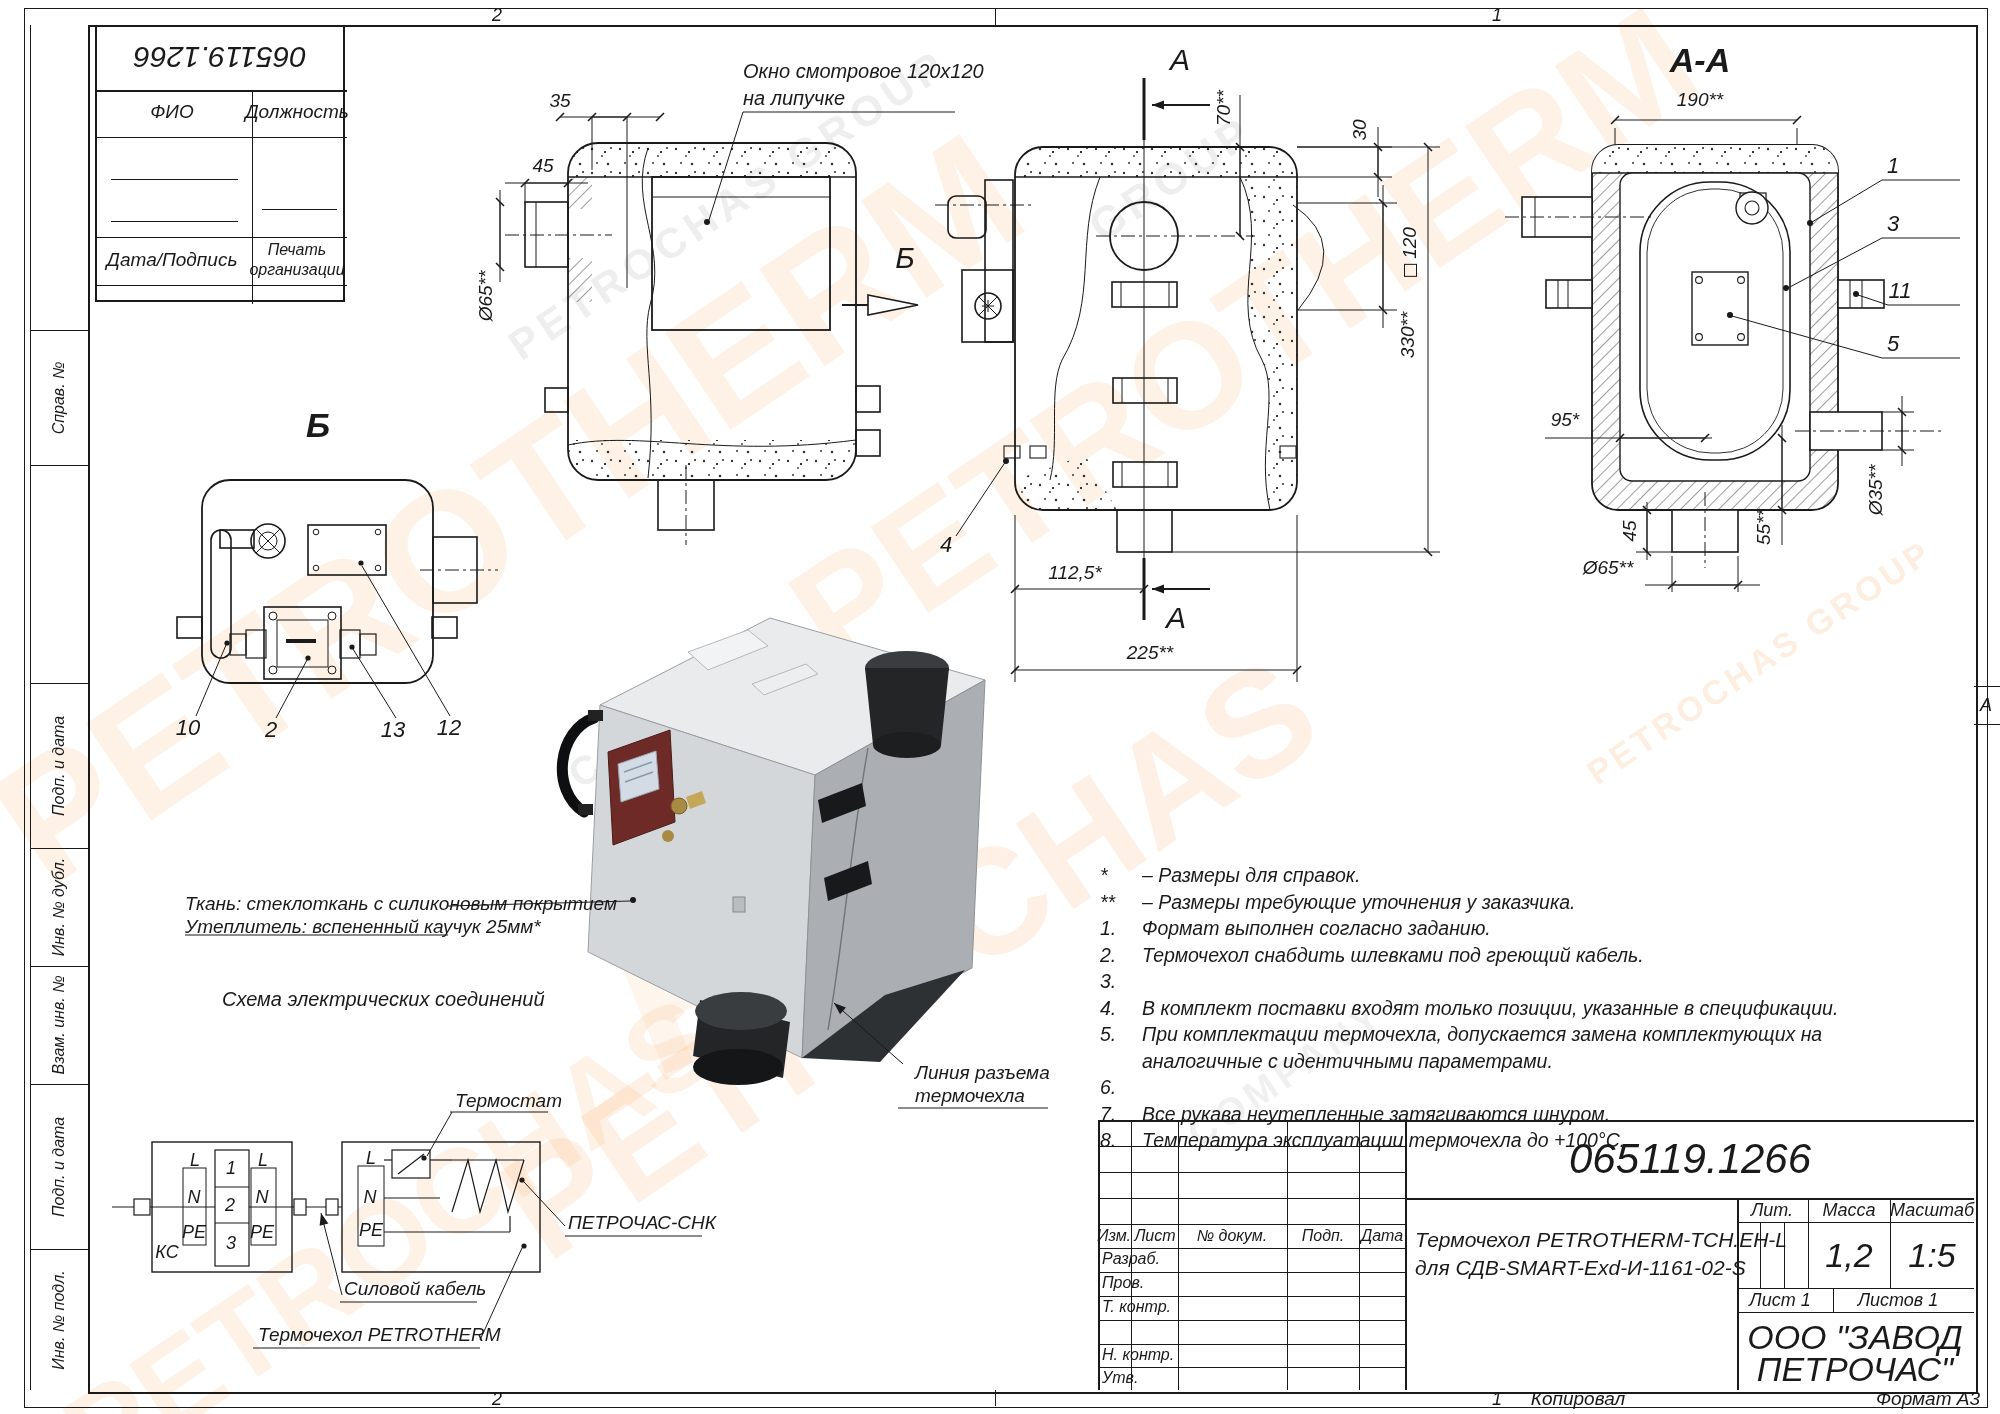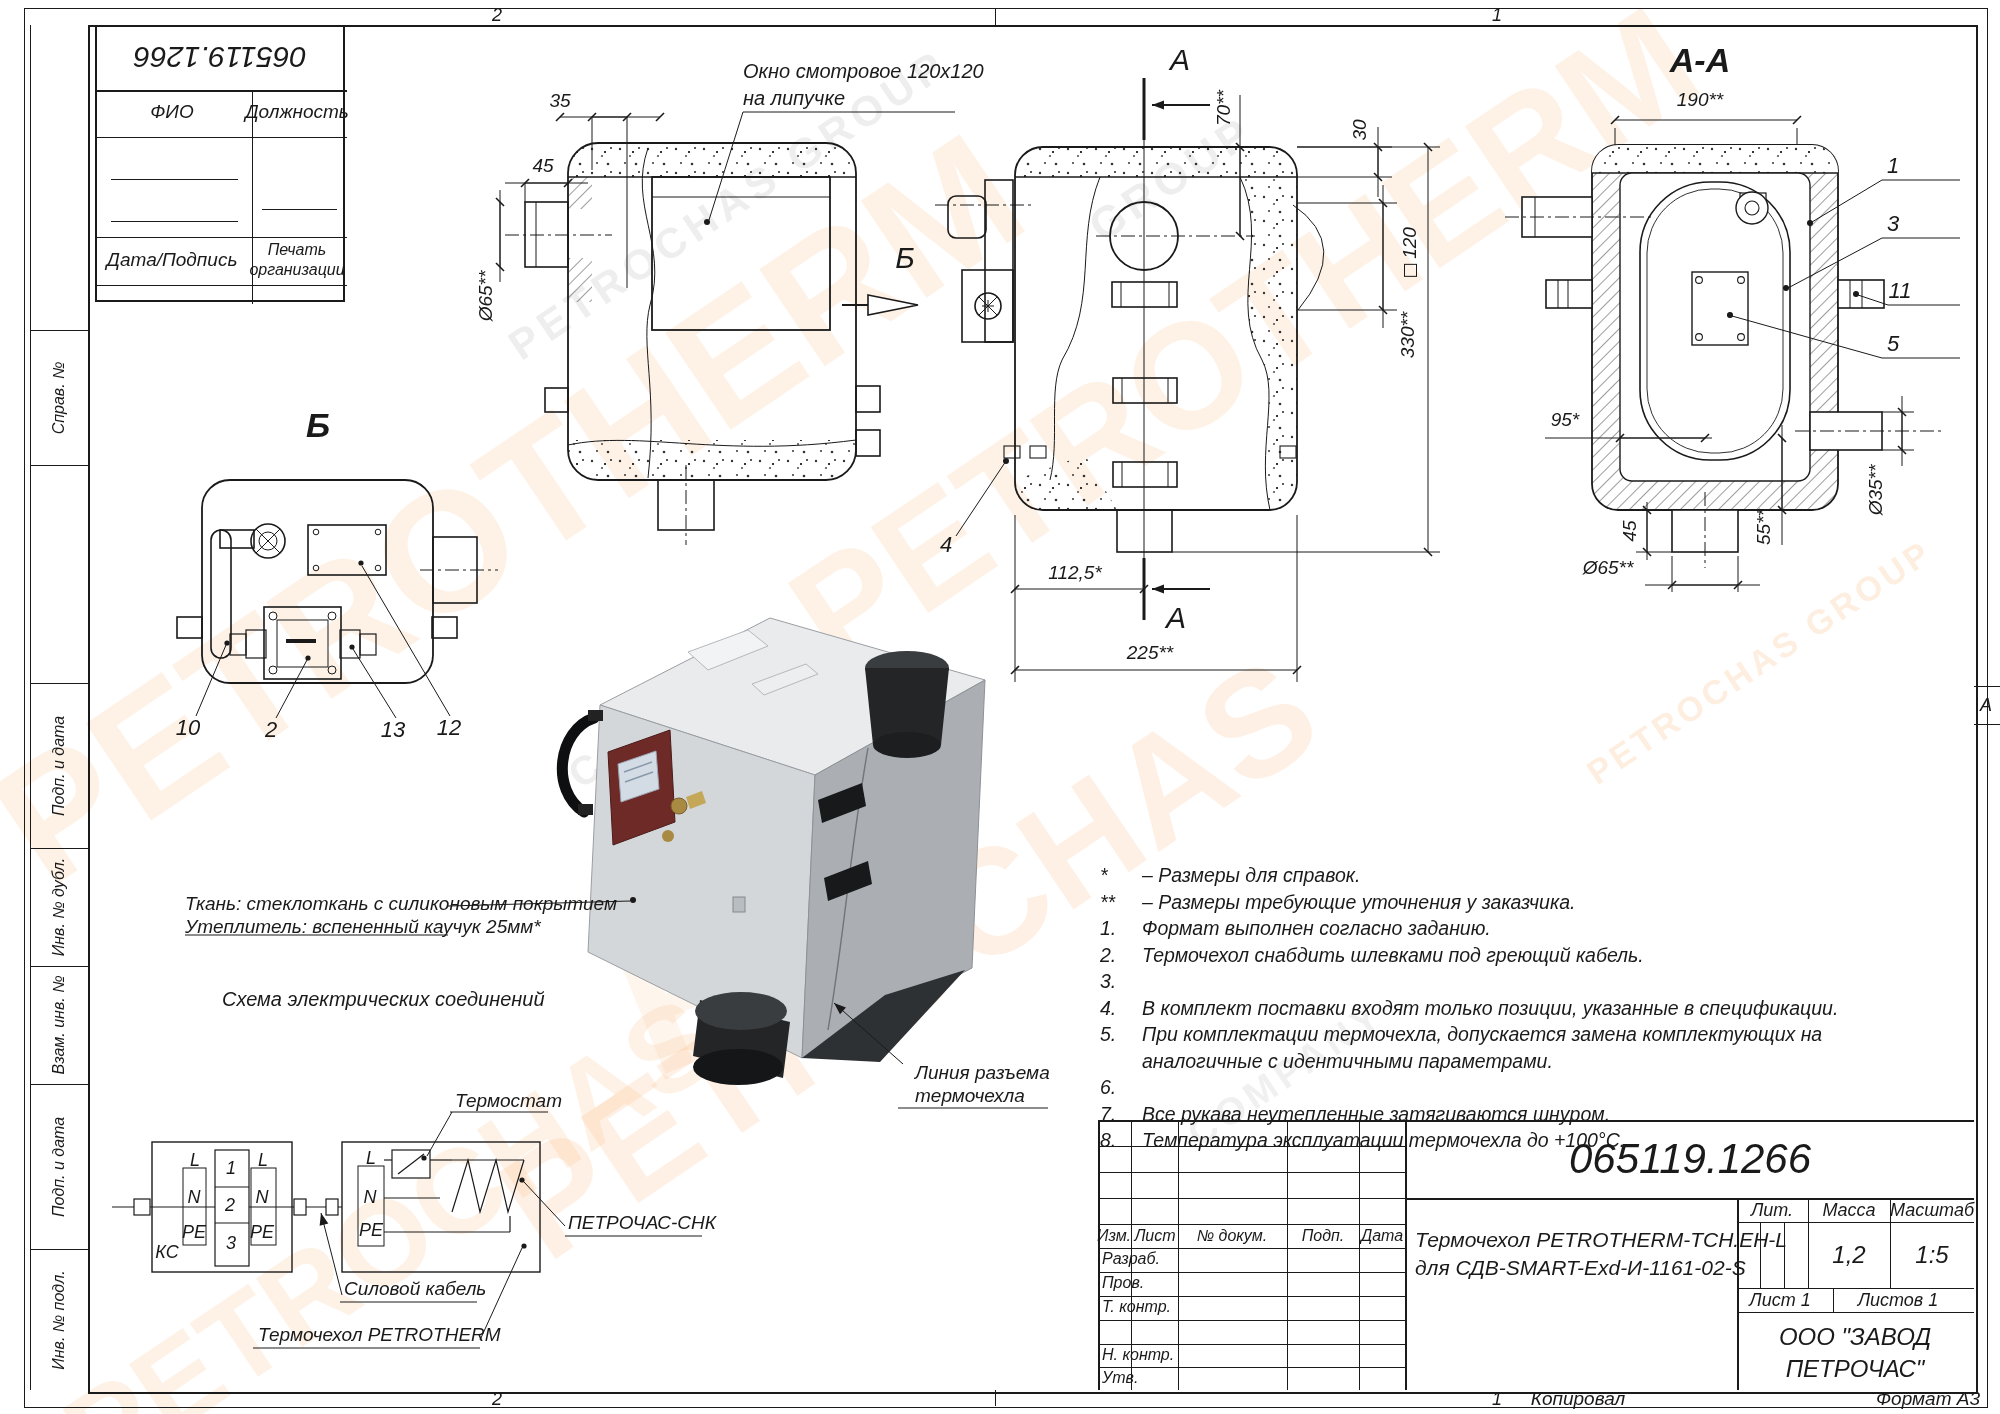--- a/index.html
+++ b/index.html
@@ -8,21 +8,21 @@
   .abs{position:absolute;}
   
   .hl{position:absolute;background:#1a1a1a;height:1.2px;}
   .vl{position:absolute;background:#1a1a1a;width:1.2px;}
   .hl.th{height:2.4px;} .vl.th{width:2.4px;}
   
   .pin{position:absolute;width:0;height:0;}
   .pin>span{position:absolute;display:inline-flex;align-items:center;white-space:nowrap;
             transform:translate(-50%,-50%) rotate(var(--r,0deg));
             font-style:italic;color:#1a1a1a;}
-  .fs16>span{font-size:16px;} .fs18>span{font-size:18px;} .fs19>span{font-size:19px;} .fs22>span{font-size:22px;} .fs26>span{font-size:24px;text-align:right;}
+  .fs16>span{font-size:16px;} .fs18>span{font-size:18px;} .fs19>span{font-size:19px;} .fs22>span{font-size:22px;} .fs26>span{font-size:34px;text-align:right;}
   .fs30>span{font-size:30px;} .fs34>span{font-size:34px;font-weight:bold;}
   .fs42>span{font-size:42px;}
   .flip>span{transform:translate(-50%,-50%) rotate(180deg);}
   .sqbox{display:inline-block;width:11px;height:11px;border:1.8px solid #1a1a1a;margin-right:5px;}
   
   .mcell{position:absolute;left:30px;width:58px;display:flex;align-items:center;justify-content:center;}
   .mcell>span{transform:rotate(-90deg);white-space:nowrap;font-style:italic;font-size:16px;}
   
   #notes{position:absolute;left:1100px;top:862px;width:840px;}
   .note-row{display:flex;font-style:italic;font-size:19.5px;line-height:26.5px;}

